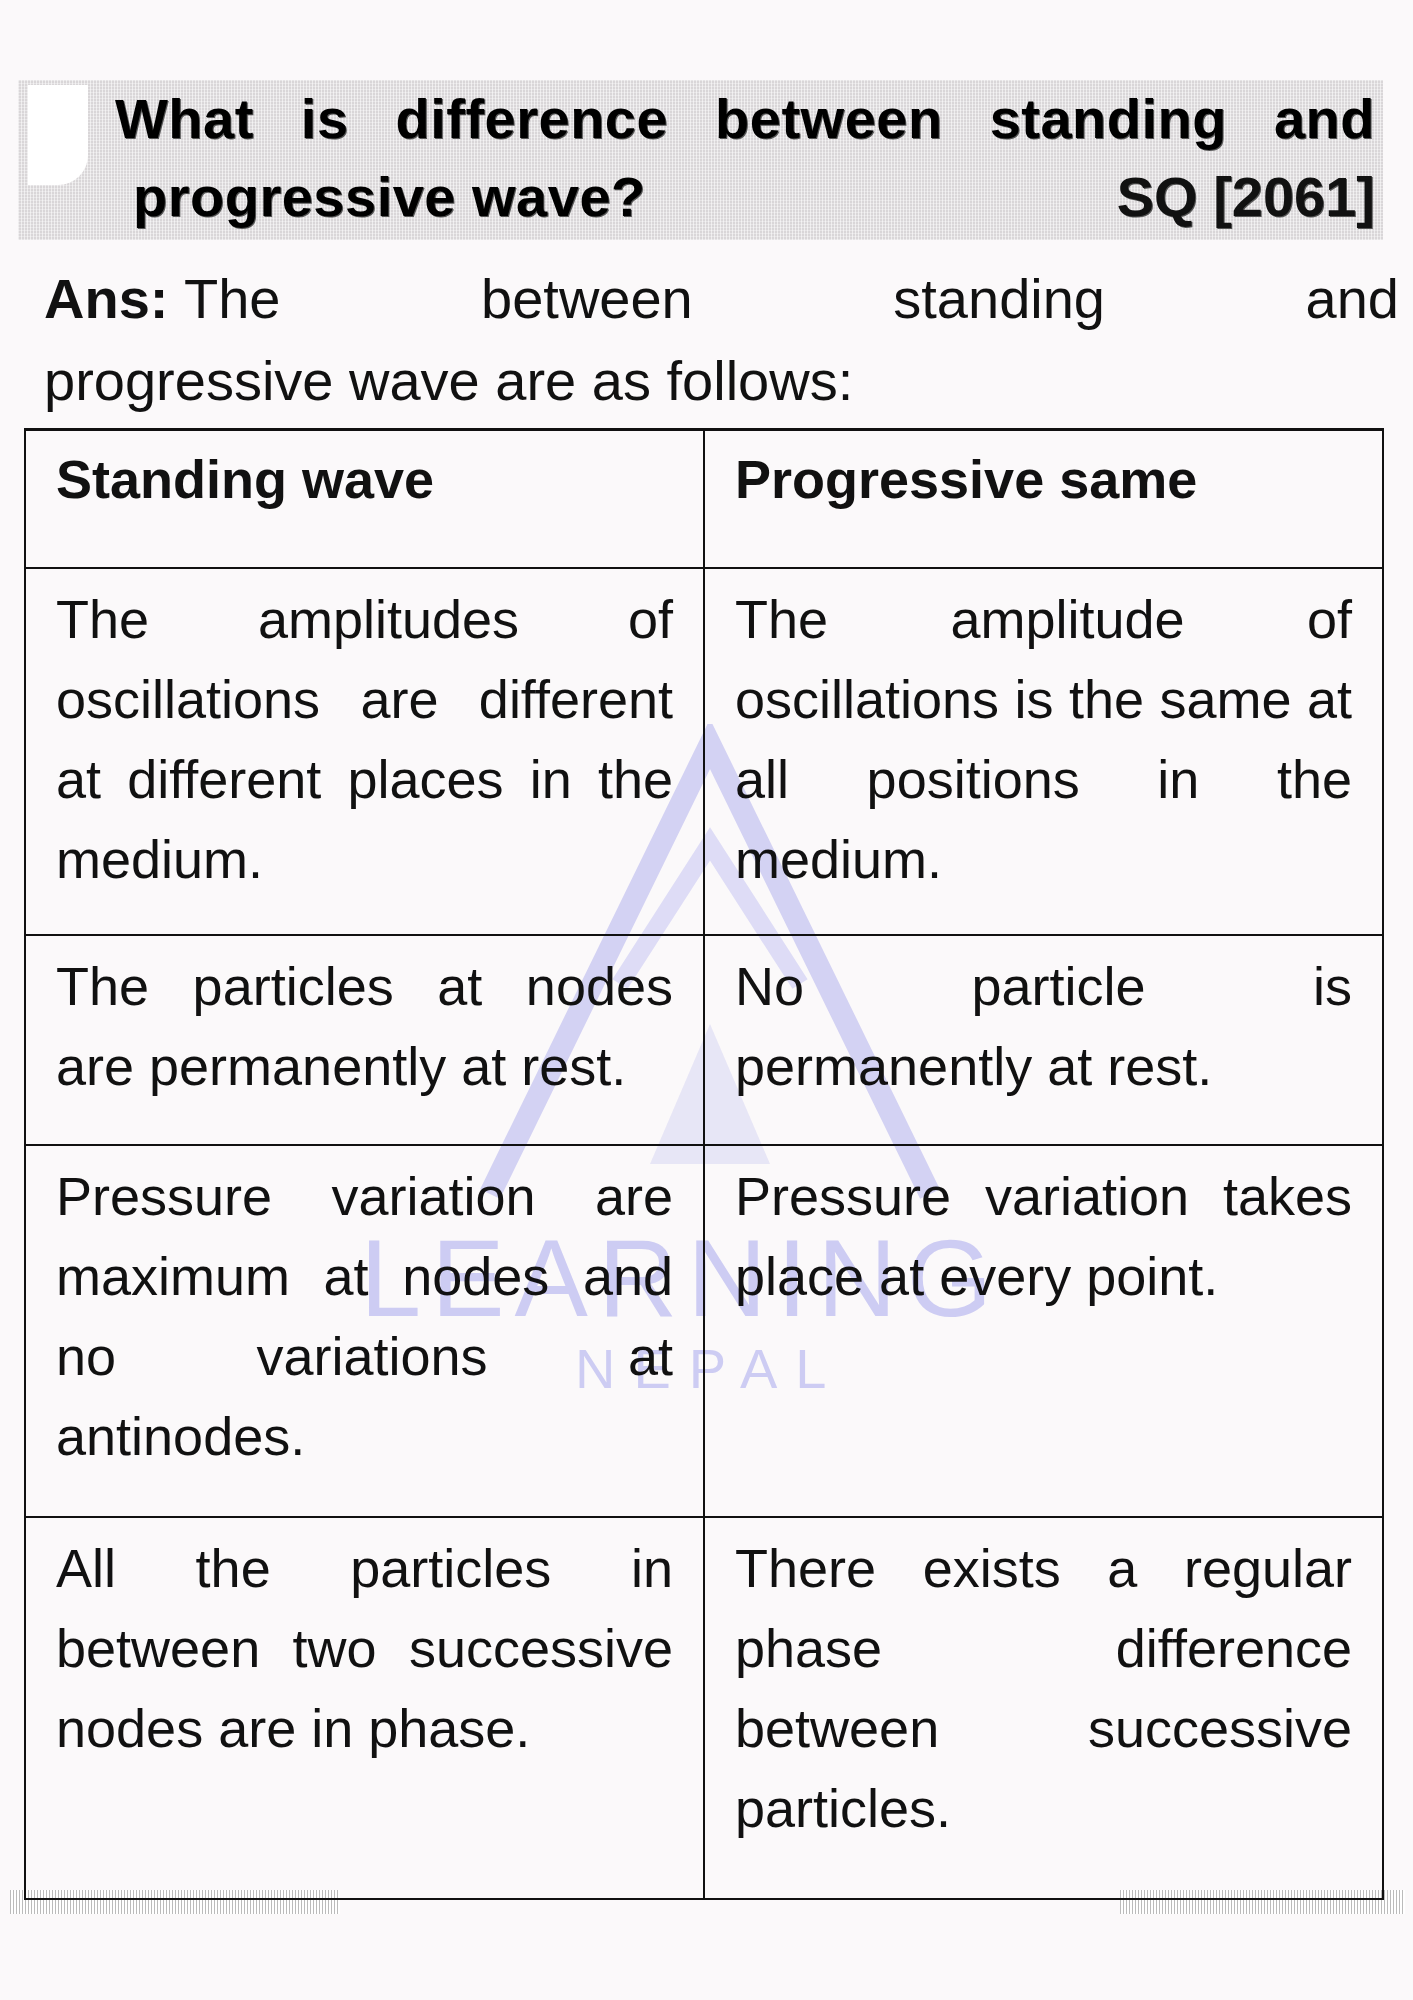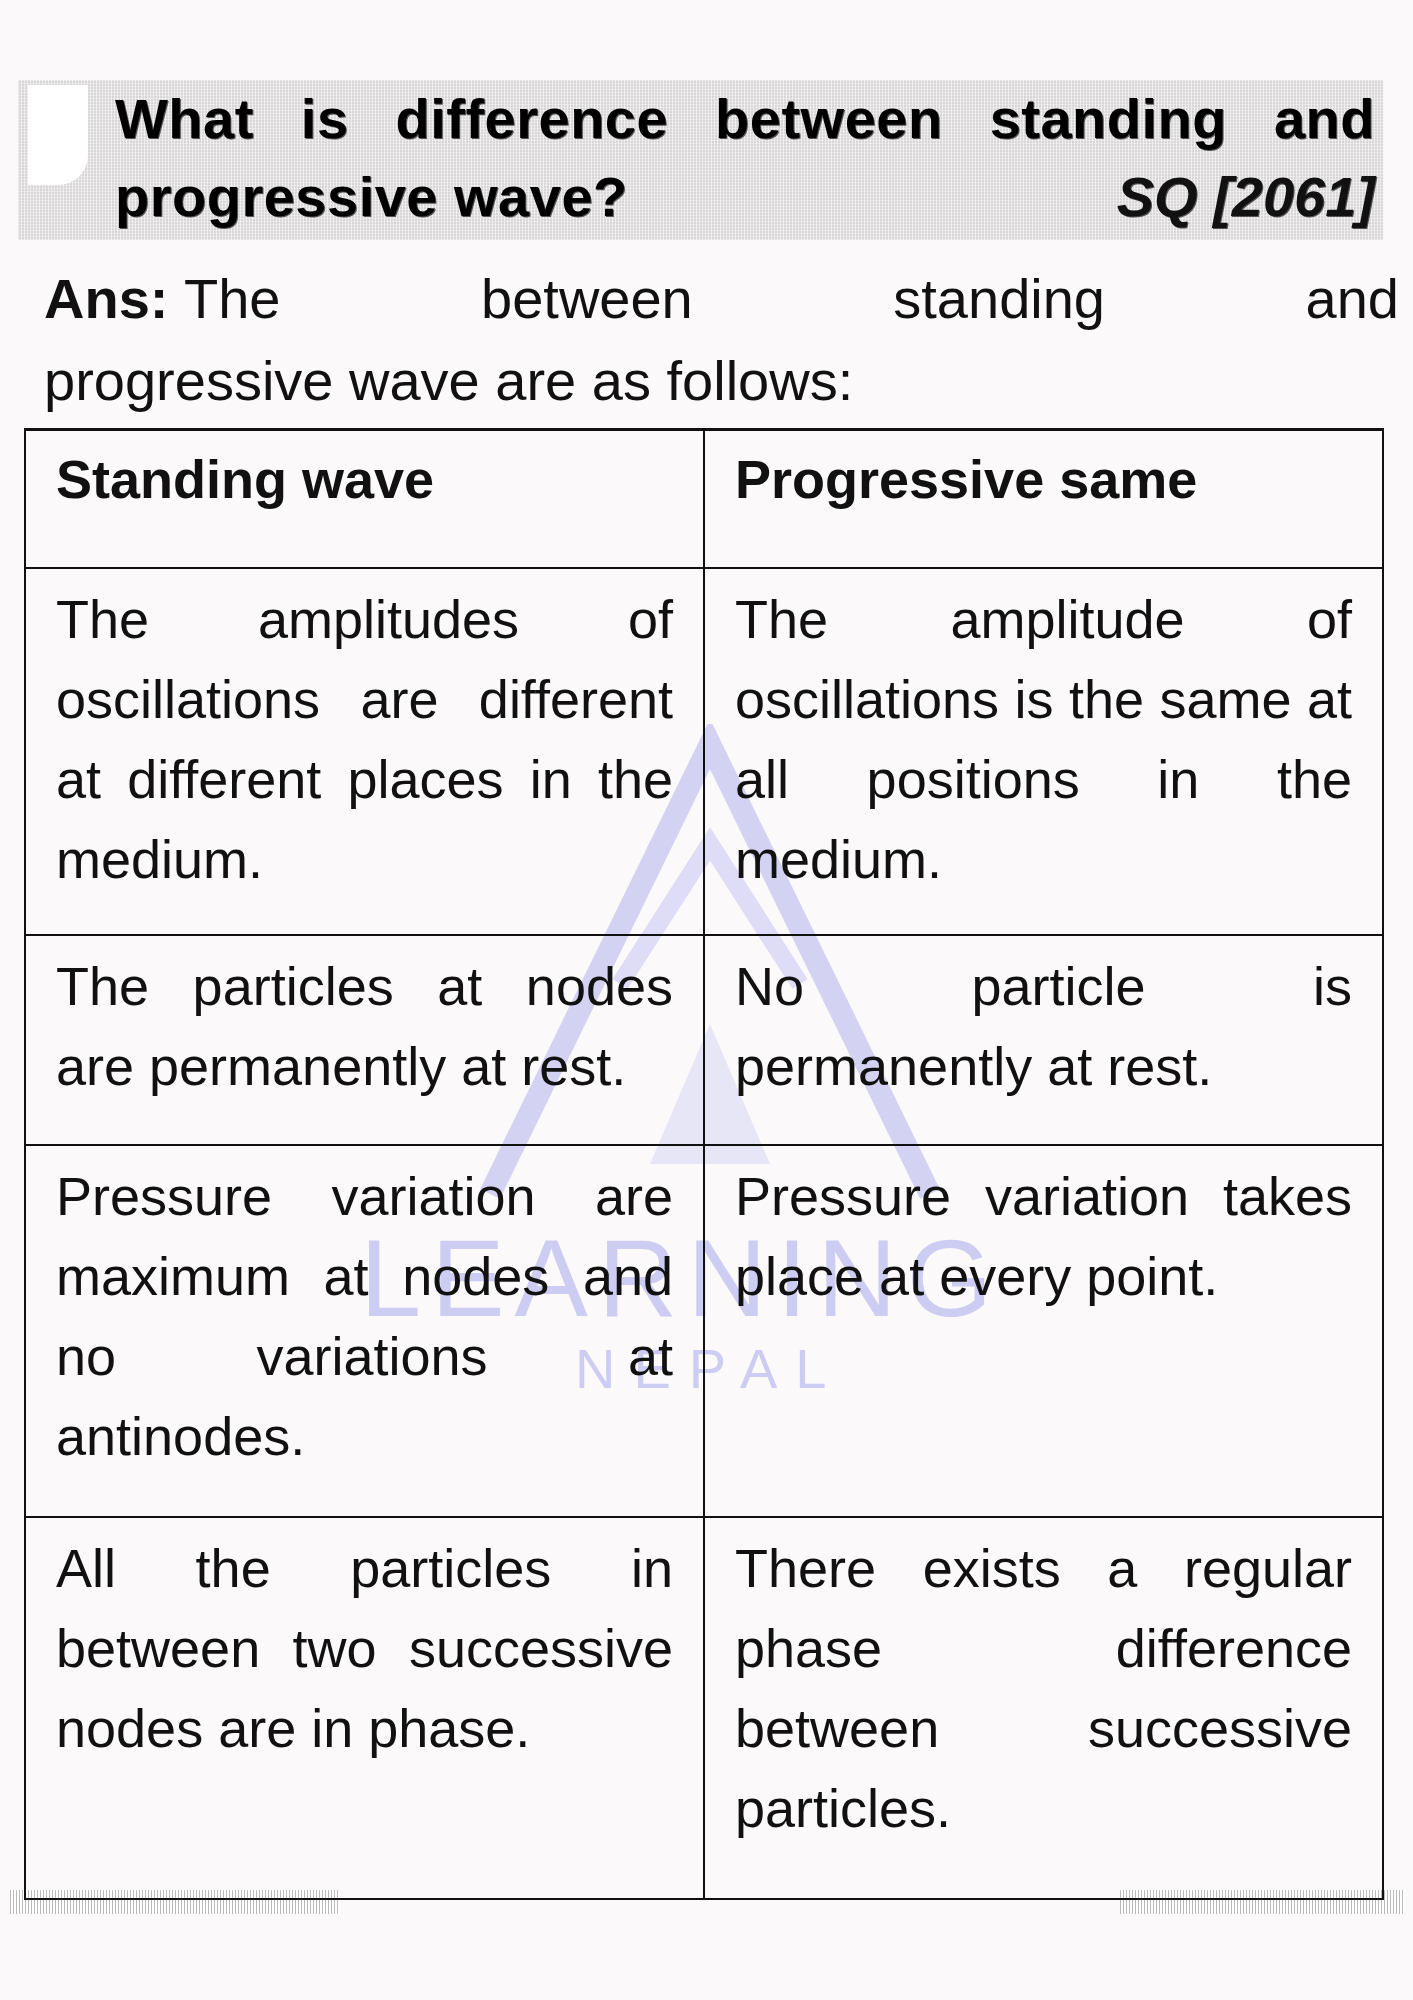--- a/index.html
+++ b/index.html
@@ -28,22 +28,22 @@
   .q-line {
     position: absolute;
     font-weight: bold;
     font-size: 56px;
     color: #000000;
     white-space: nowrap;
     letter-spacing: 0.5px;
     text-shadow: 1px 1px 0 #555;
   }
   .q-line1 { left: 115px; top: 86px; width: 1260px; display: flex; justify-content: space-between; }
-  .q-line2 { left: 115px; top: 164px; text-align: right; }
-  .q-code { position: absolute; right: 38px; top: 164px; font-weight: bold; font-style: italic; font-size: 56px; text-shadow: 1px 1px 0 #555; text-align: right; }
+  .q-line2 { left: 133px; top: 164px; text-align: right; }
+  .q-code { position: absolute; right: 38px; top: 164px; font-weight: bold; font-size: 56px; text-shadow: 1px 1px 0 #555; text-align: right; }
   .ans {
     position: absolute; left: 44px; top: 258px; width: 1355px;
     font-size: 56px; line-height: 82px;
   }
   .ans-line1 { display: flex; justify-content: space-between; }
   .ans-label { font-weight: bold; }
   table.cmp {
     position: absolute;
     left: 24px; top: 428px;
     width: 1360px;

